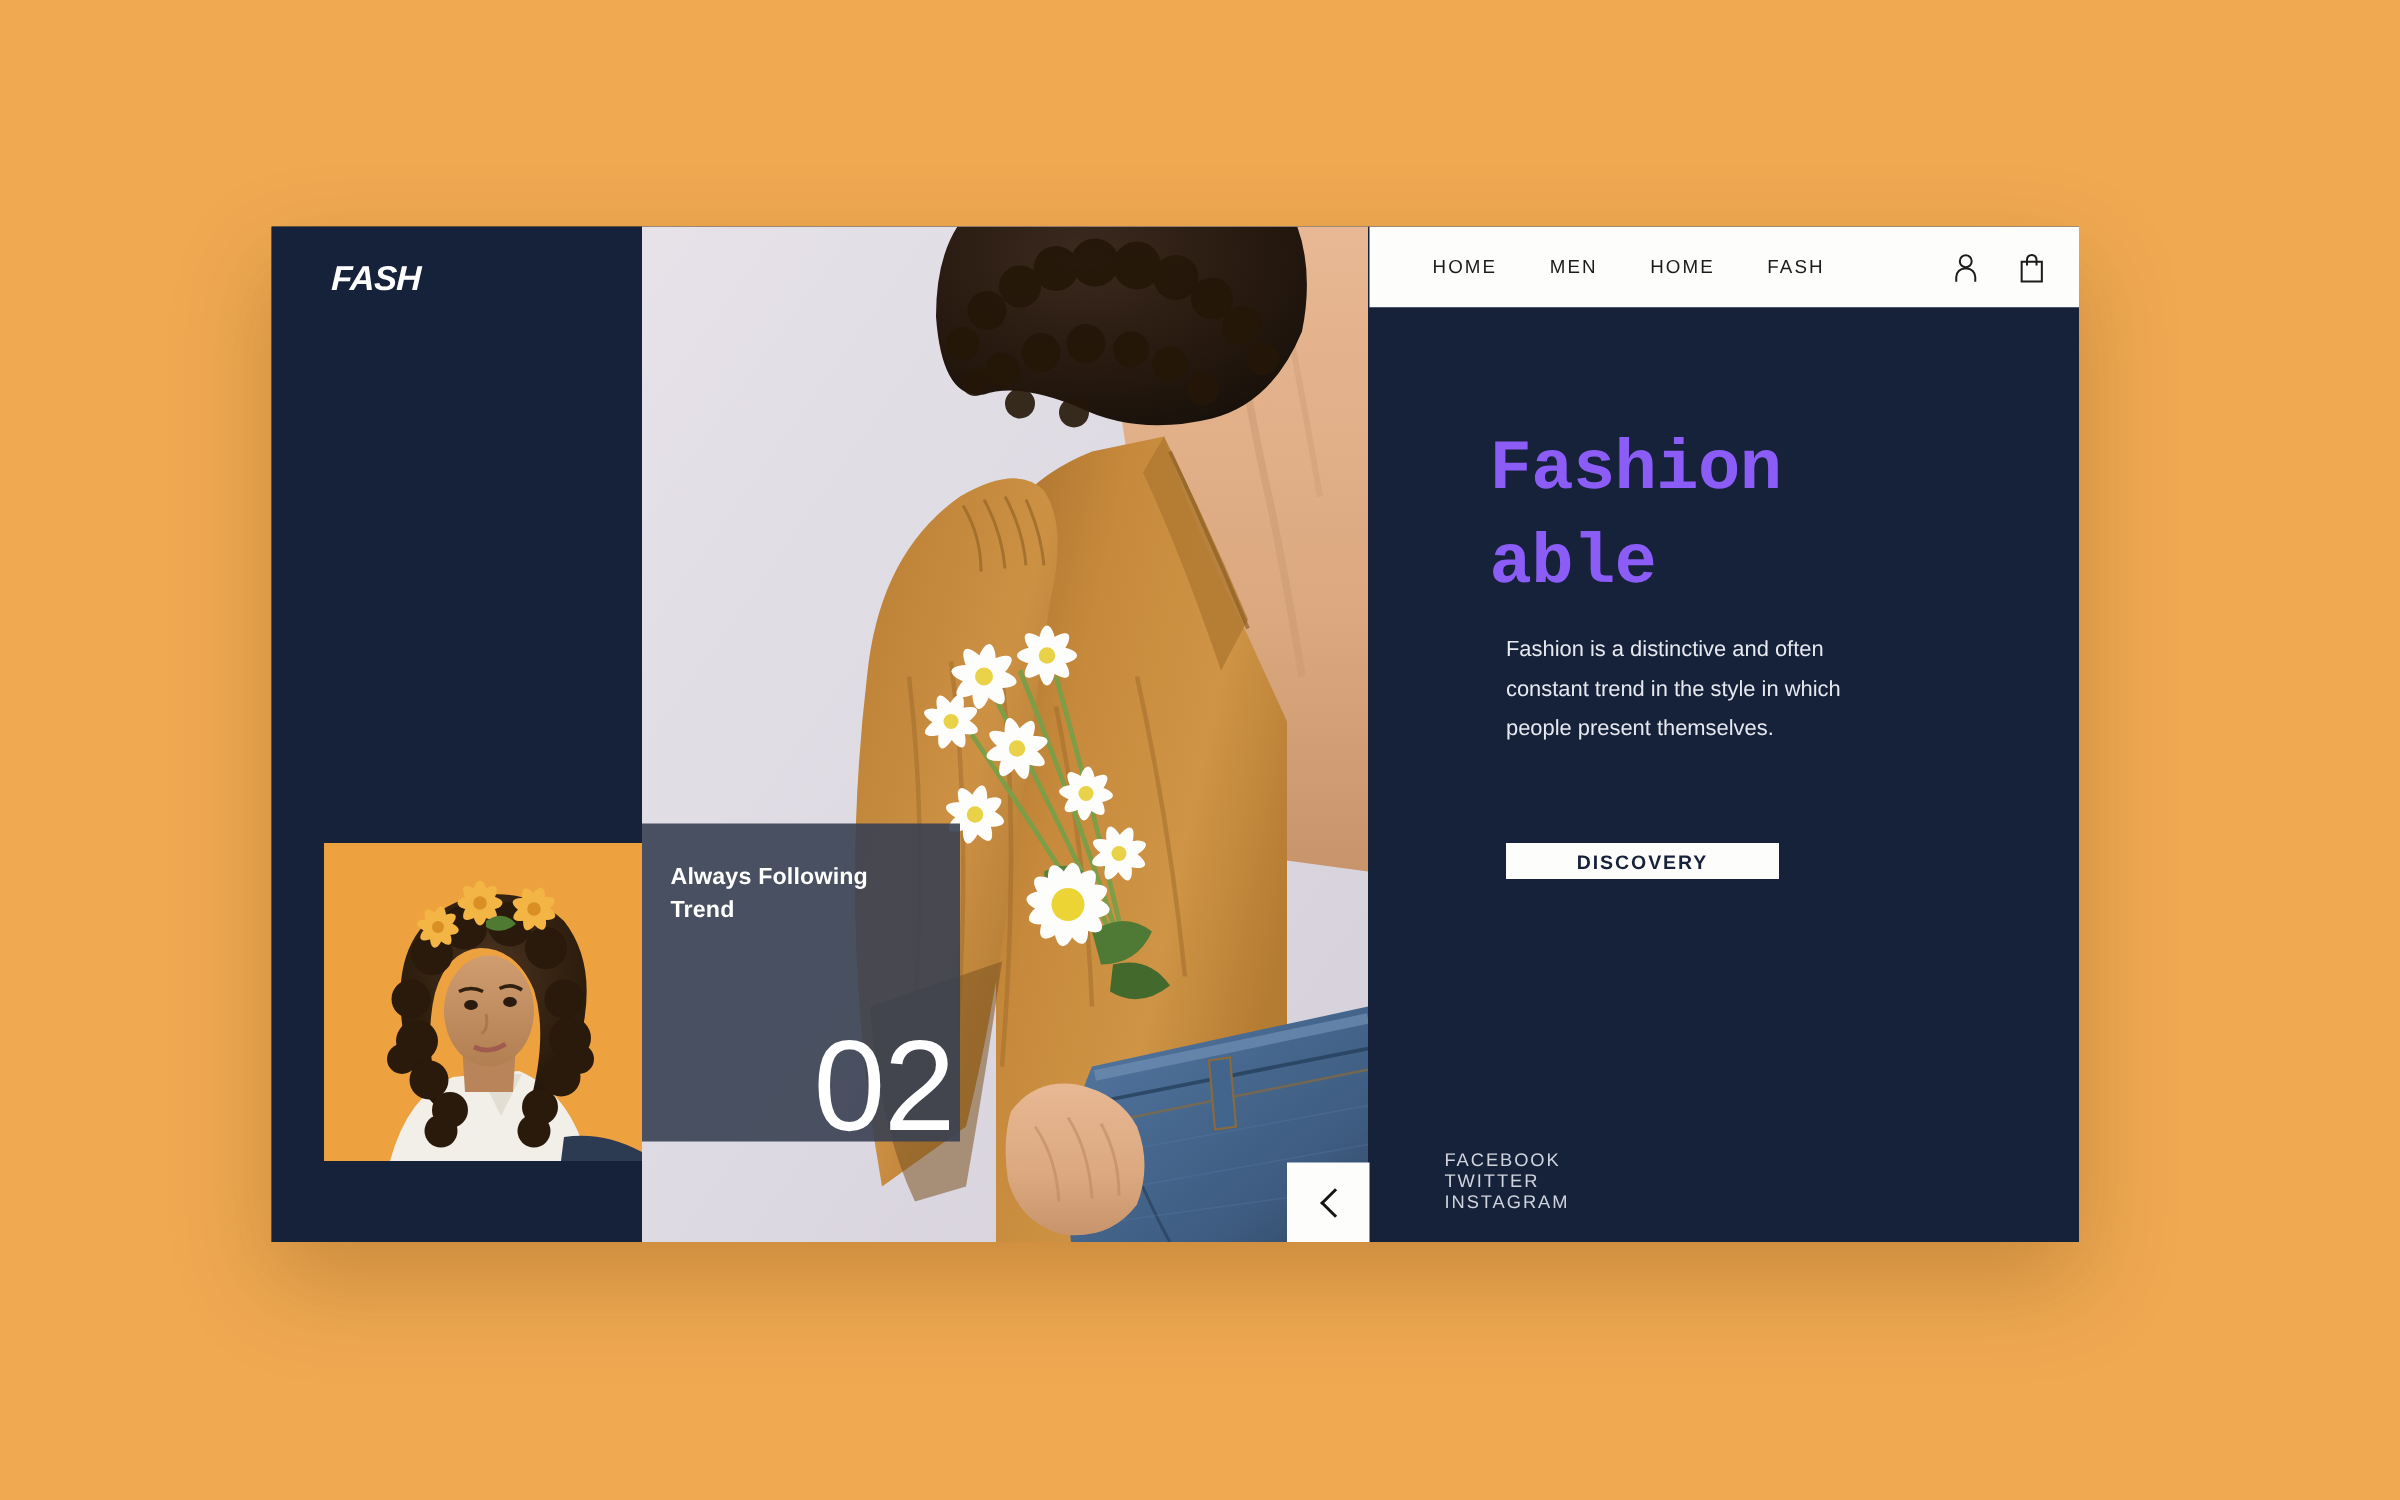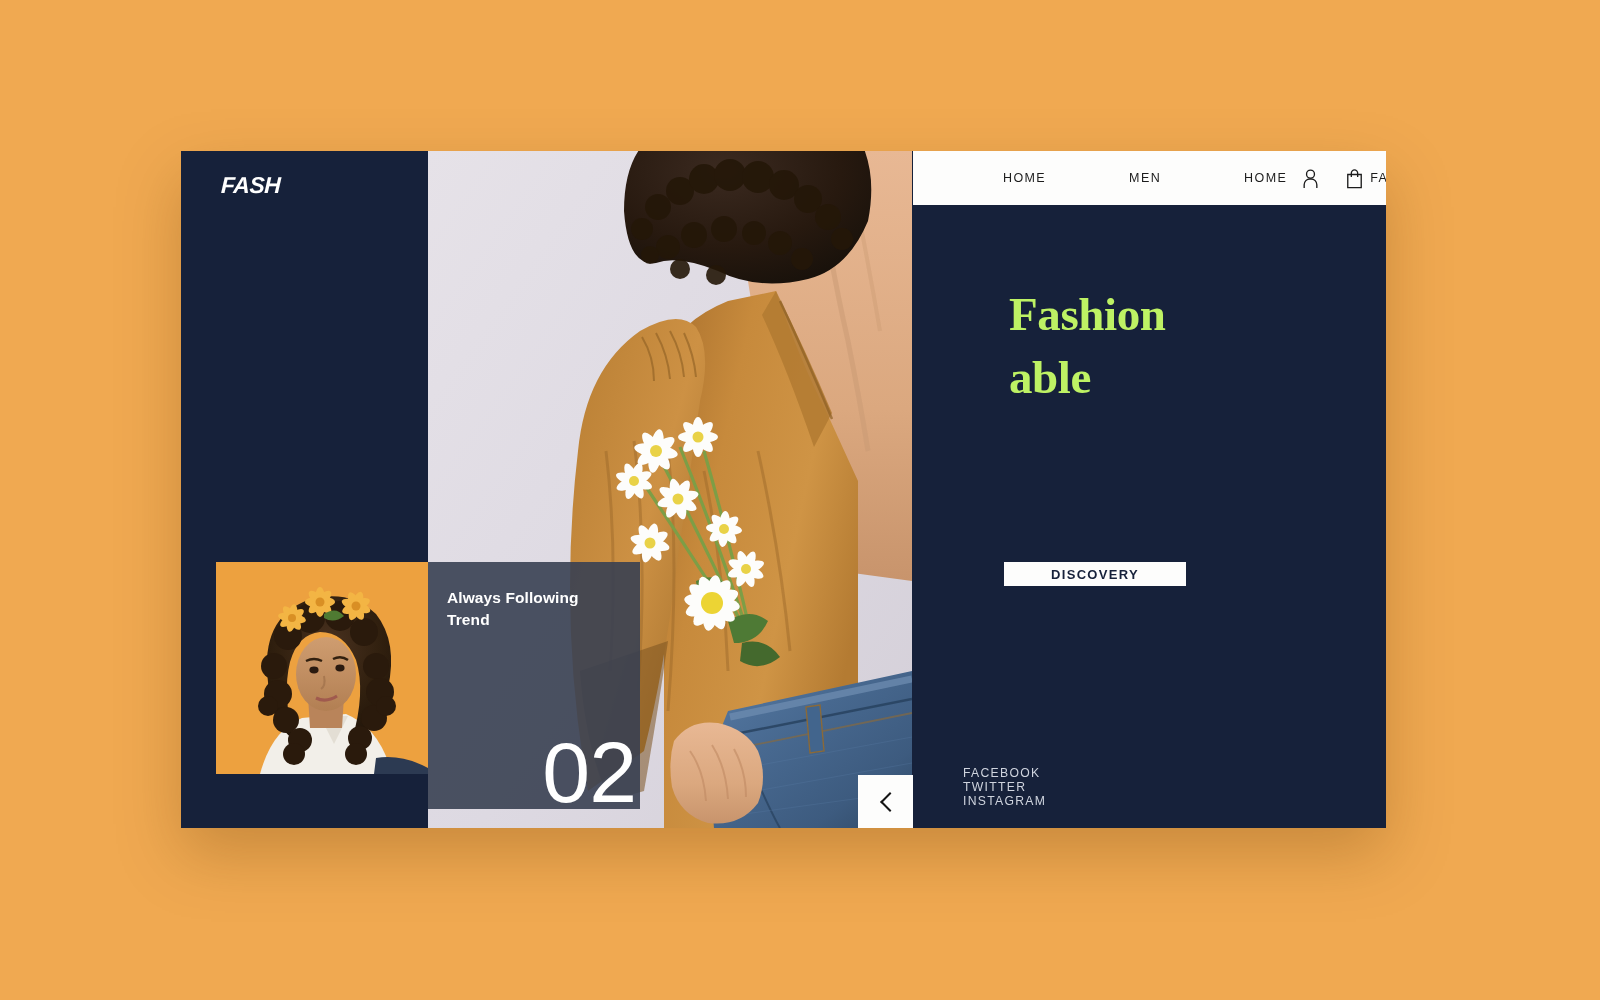--- a/index.html
+++ b/index.html
@@ -58,22 +58,22 @@
     left:35px; top:411px;
     width:212px; height:212px;
     overflow:hidden;
     background:#eda13f;
   }
   #thumb svg{ display:block; width:100%; height:100%; }
 
   
   #caption-card{
     position:absolute;
-    left:247px; top:411px;
-    width:212px; height:247px;
+    left:247px; top:398px;
+    width:212px; height:212px;
     background:rgba(56,64,82,.90);
     color:#fff;
   }
   #caption-title{
     position:absolute;
     left:19px; top:25px;
     width:150px;
     font-size:15.5px;
     font-weight:bold;
     line-height:1.45;
@@ -121,44 +121,43 @@
     gap:0;
   }
   .nav-link{
     font-size:12.5px;
     letter-spacing:1.4px;
     color:#1c1c1c;
     padding:0 0;
     margin-right:35px;
     white-space:nowrap;
     cursor:pointer;
-    margin-left:48px;
   }
   #nav-icons{
     position:absolute; right:22px; top:0; height:100%;
     display:flex; align-items:center; gap:25px;
   }
   .nav-icon{ width:19px; height:21px; display:block; cursor:pointer; }
 
   
   #right-panel{
     position:absolute;
     left:732px; top:54px;
     width:473px; height:623px;
     background:#16213a;
   }
   #headline{
     position:absolute;
-    left:96px; top:78px;
+    left:80px; top:78px;
     width:330px;
-    font-family:Liberation Serif, serif;
+    font-family:Liberation Mono, monospace;
     font-size:47px;
     font-weight:bold;
     line-height:1.33;
-    color:#bef264;
+    color:#8b5cf6;
     letter-spacing:-.4px;
   }
   #paragraph{
     position:absolute;
     left:91px; top:215px;
     width:250px;
     font-size:14.6px;
     line-height:1.83;
     color:#e6e9ef;
   }
@@ -501,20 +500,21 @@
       </svg>
       <svg class="nav-icon" viewBox="0 0 24 26" fill="none">
         <path d="M3.5 8 h17 v16.5 h-17 Z" stroke="#1c1c1c" stroke-width="1.7"></path>
         <path d="M8 11 V6.2 A4 4 0 0 1 12 2.2 A4 4 0 0 1 16 6.2 V11" stroke="#1c1c1c" stroke-width="1.7"></path>
       </svg>
     </div>
   </div>
 
   <div id="right-panel">
     <h1 id="headline"><span>Fashion</span><br><span>able</span></h1>
+    <p id="paragraph">Fashion is a distinctive and often constant trend in the style in which people present themselves.</p>
     <button id="discovery-btn">DISCOVERY</button>
     <div id="socials">
       <span class="social-link">FACEBOOK</span>
       <span class="social-link">TWITTER</span>
       <span class="social-link">INSTAGRAM</span>
     </div>
   </div>
 
 </div>
 

